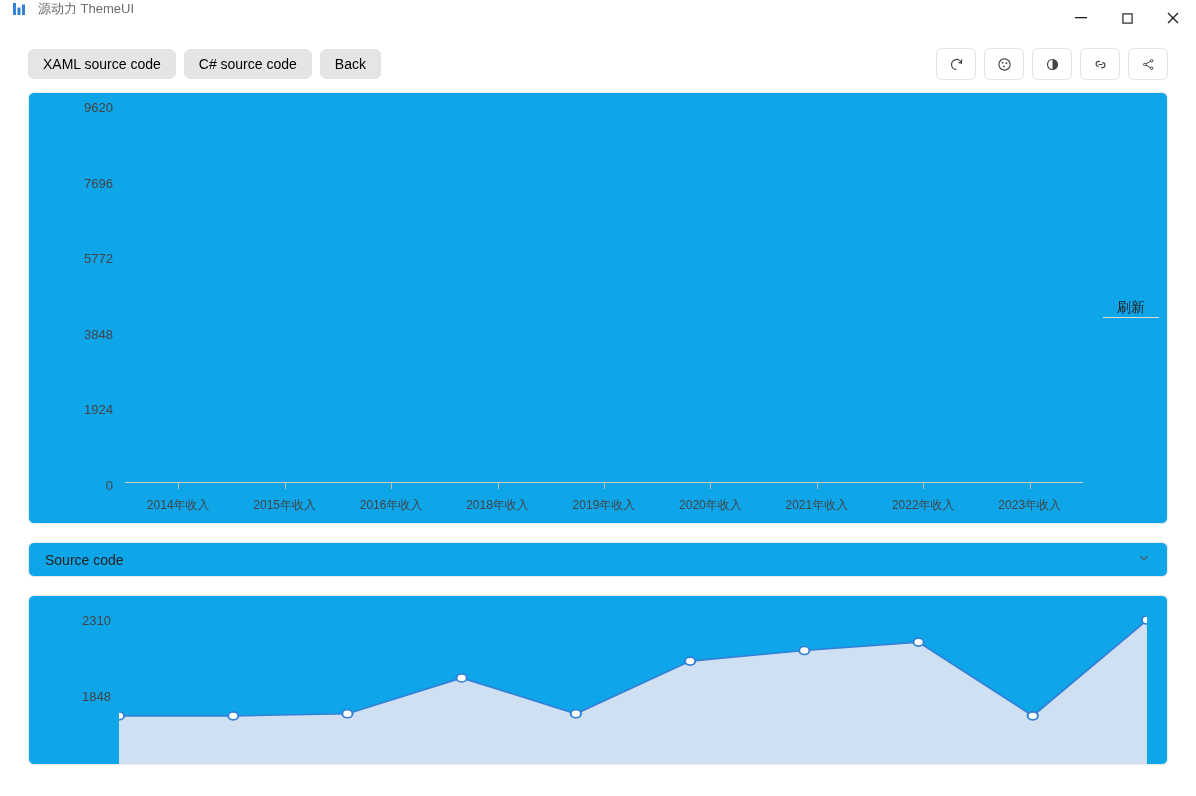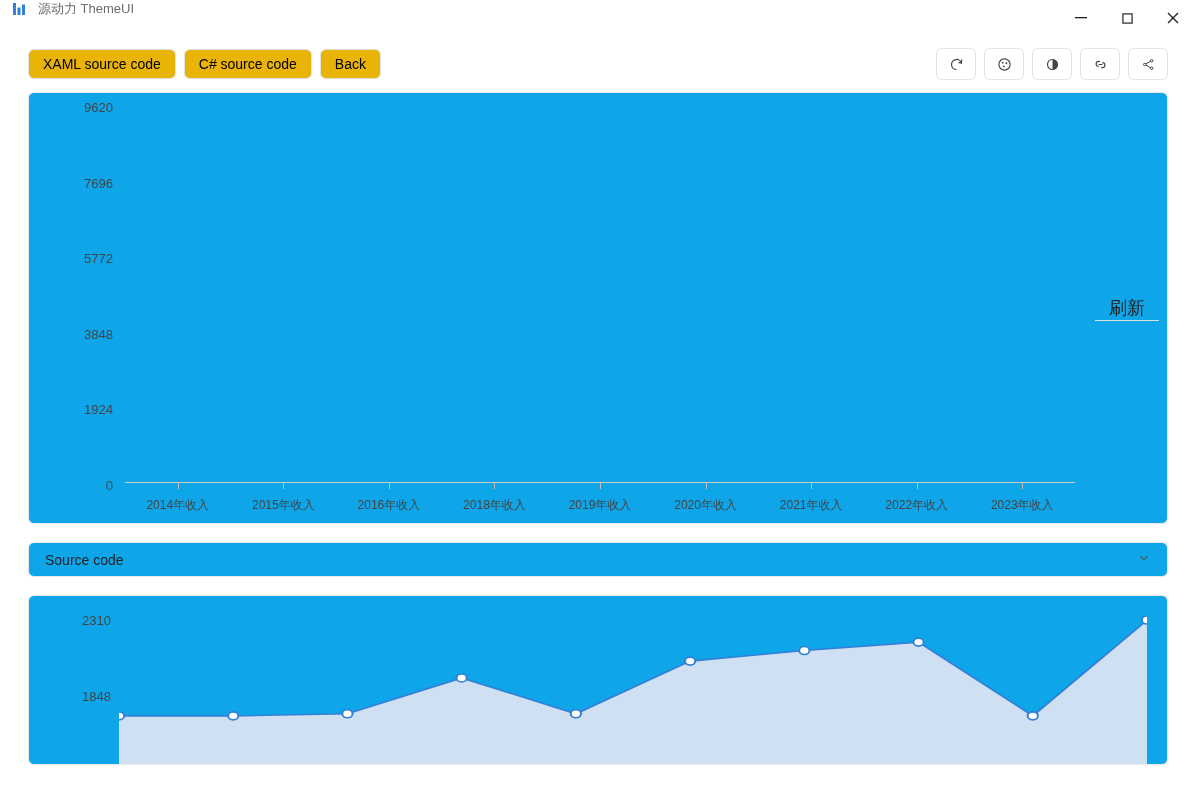--- a/index.html
+++ b/index.html
@@ -25,21 +25,21 @@
   width: 46px; height: 36px; display: flex;
   align-items: center; justify-content: center;
   cursor: default;
 }
 
 .toolbar {
   display: flex; align-items: center; gap: 8px;
   padding: 12px 28px 12px 28px;
 }
 .btn {
-  border: 1px solid #e3e3e3; background: #eab308;
+  border: 1px solid #e3e3e3; background: #e5e5e5;
   border-radius: 6px; padding: 6px 14px;
   font-size: 14px; cursor: default;
 }
 .icon-btn {
   border: 1px solid #e3e3e3; background: #fff;
   border-radius: 6px; width: 40px; height: 32px;
   display: inline-flex; align-items: center; justify-content: center;
 }
 .spacer { flex: 1; }
 
@@ -90,21 +90,21 @@
   flex: 1; text-align: center; position: relative;
   font-size: 12px; color: #444; padding-top: 14px;
 }
 .x-slot::before {
   content: ""; position: absolute; top: 0; left: 50%;
   width: 1px; height: 6px; background: #bbb;
 }
 .side-label {
   writing-mode: horizontal-tb;
   align-self: center;
-  padding: 0 14px; font-size: 18px;
+  padding: 0 14px; font-size: 14px;
   border-bottom: 1px solid #ddd;
   margin-right: 8px;
   cursor: default;
 }
 
 .accordion {
   height: 35px; display: flex; align-items: center;
   justify-content: space-between;
   padding: 0 16px;
 }

